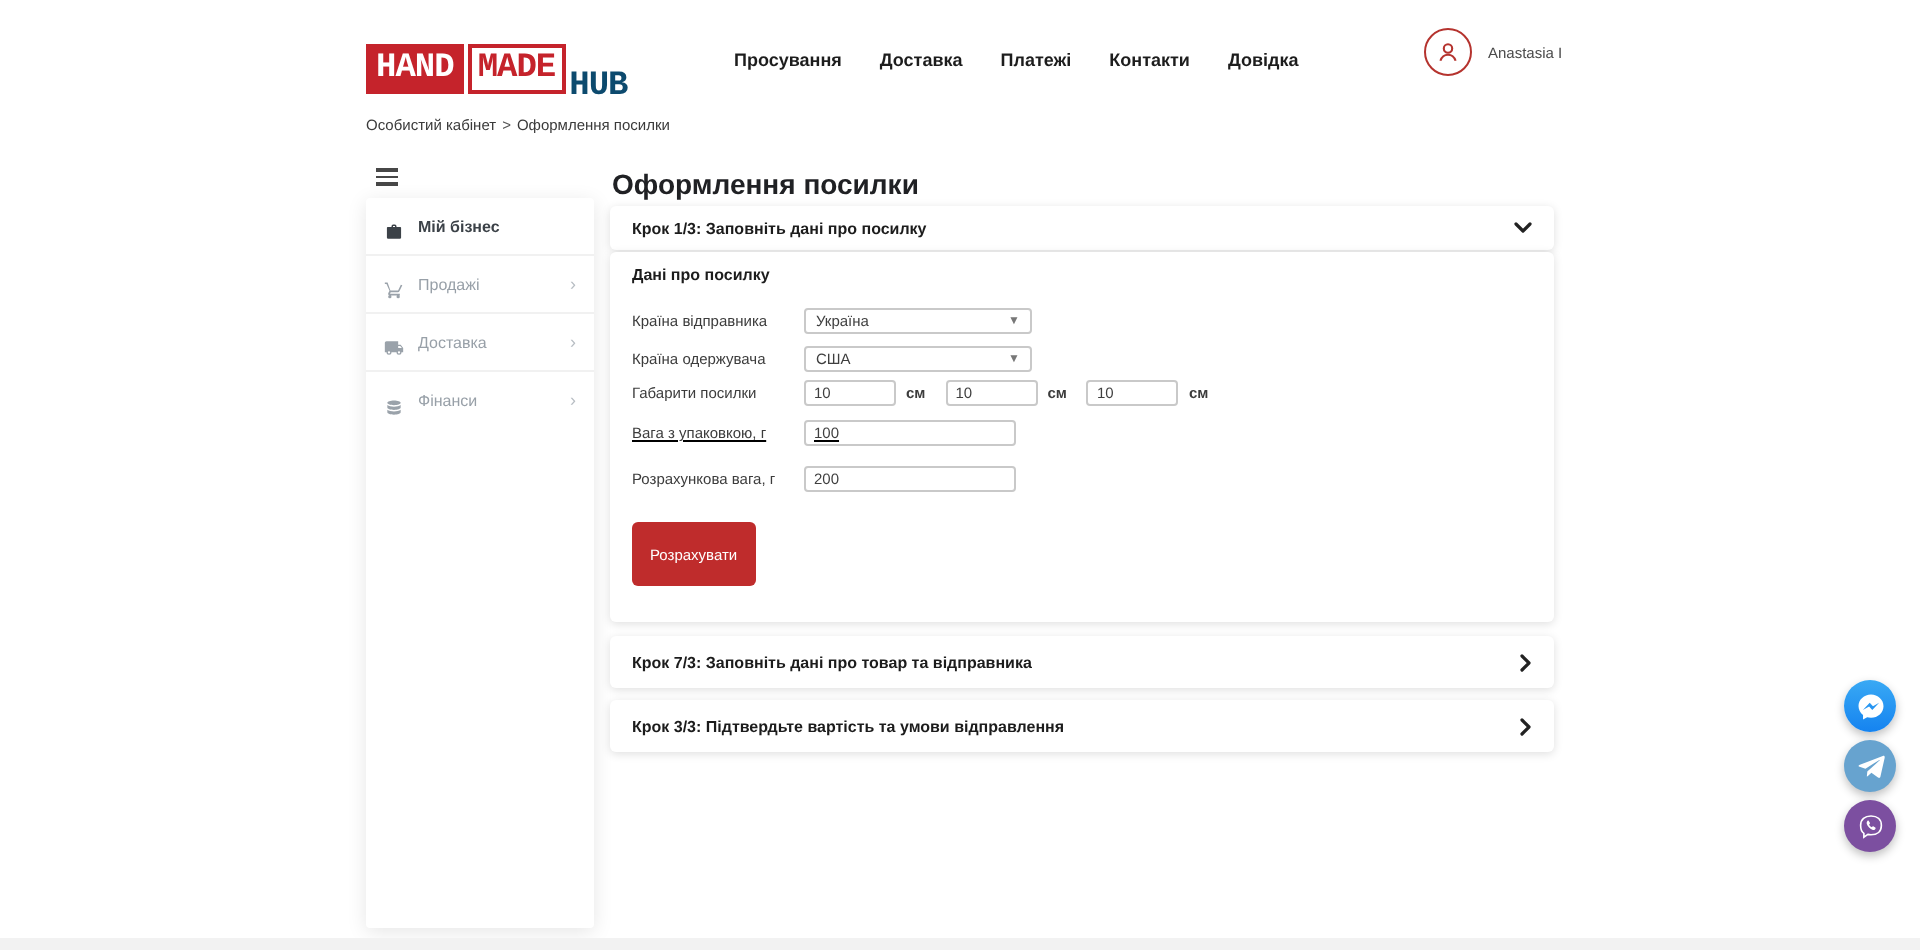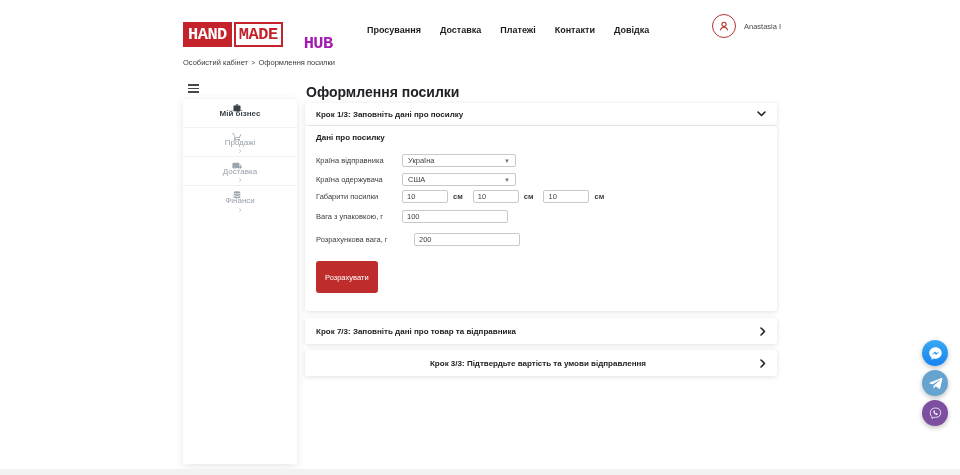--- a/index.html
+++ b/index.html
@@ -3,55 +3,55 @@
 <meta charset="utf-8">
 <style>
   * { margin:0; padding:0; box-sizing:border-box; }
   html,body { width:960px; height:475px; background:#fff; font-family:"Liberation Sans", sans-serif; overflow:hidden; }
   .stage { position:relative; width:960px; height:475px; background:#fff; }
 
   
   .logo { position:absolute; left:183px; top:16px; display:flex; align-items:center; font-weight:bold; font-size:17px; letter-spacing:-0.5px; cursor:pointer;font-family:Liberation Mono, monospace; }
   .logo .p1 { background:#c5232b; color:#fff; border:2px solid #c5232b; padding:1px 3px; }
   .logo .p2 { background:#fff; color:#c5232b; border:2px solid #c5232b; padding:1px 3px; margin-left:2px; }
-  .logo .p3 { color:#a21caf; padding-left:21px;margin-top:18px; }
+  .logo .p3 { color:#0c4a6e; padding-left:2px;margin-top:18px; }
 
   .topnav { position:absolute; left:367px; top:25px; display:flex; gap:19px; }
   .topnav span { font-size:9px; font-weight:bold; color:#1d1d1d; cursor:pointer; white-space:nowrap; }
 
   .userbox { position:absolute; left:712px; top:14px; display:flex; align-items:center; gap:8px; cursor:pointer; }
   .avatar { width:24px; height:24px; border:1.6px solid #b5332e; border-radius:50%; display:flex; align-items:center; justify-content:center; }
   .username { font-size:7.5px; color:#4a4a4a; }
 
   .breadcrumb { position:absolute; left:183px; top:58px; font-size:7.5px; color:#3a3a3a; }
   .breadcrumb .sep { margin:0 3px; color:#555; }
 
   
   .hamburger { position:absolute; left:188px; top:84px; width:11px; height:9px; display:flex; flex-direction:column; justify-content:space-between; cursor:pointer; }
   .hamburger i { display:block; height:1.6px; background:#474747; }
 
   .sidebar { position:absolute; left:183px; top:99px; width:114px; height:365px; background:#fff; border-radius:2px; box-shadow:0 2px 10px rgba(0,0,0,0.10); }
-  .srow { height:29px; display:flex; align-items:center; padding:0 9px; border-bottom:1px solid #f1f1f1; cursor:pointer;flex-direction:column; }
+  .srow { height:29px; display:flex; align-items:center; padding:0 9px; border-bottom:1px solid #f1f1f1; cursor:pointer; }
   .srow .sicon { width:10px; height:10px; margin-right:7px; flex:none; }
   .srow .slabel { flex:1; font-size:8px; color:#98a0a8; }
   .srow.active .slabel { color:#3c4248; font-weight:bold; }
   .srow .schev { color:#b7bdc3; font-size:9px; line-height:1; }
   .sicon svg { width:100%; height:100%; fill:#9aa2aa; }
   .srow.active .sicon svg { fill:#3c4248; }
 
   
   .page-title { position:absolute; left:306px; top:84px; font-size:14px; color:#202124; }
 
   .card { position:absolute; left:305px; width:472px; background:#fff; border-radius:3px; box-shadow:0 1px 5px rgba(0,0,0,0.13); }
   .stephead { display:flex; align-items:center; padding:0 11px; font-size:8px; font-weight:bold; color:#1c1c1c; cursor:pointer; }
   .stephead .lbl { flex:1; }
   #step1h { top:103px; height:22px; }
   #step1b { top:126px; height:185px; }
   #step2h { top:318px; height:26px; }
-  #step3h { top:350px; height:26px;text-align:center; }
+  #step3h { top:350px; height:26px; }
   .chev svg { display:block; }
 
   .section-title { position:absolute; left:11px; top:7px; font-size:8px; font-weight:bold; color:#1c1c1c; }
 
   .frow { position:absolute; left:11px; right:11px; display:flex; align-items:center; }
   .flabel { width:86px; flex:none; font-size:7.5px; color:#3c3c3c; }
   .selectbox { width:114px; height:13px; border:1px solid #c9c9c9; border-radius:2px; display:flex; align-items:center; padding:0 5px; font-size:7.5px; color:#3f3f3f; cursor:pointer; background:#fff; }
   .selectbox .val { flex:1; }
   .selectbox .caret { font-size:6px; color:#777; }
   .tinput { height:13px; border:1px solid #c9c9c9; border-radius:2px; font-size:7.5px; color:#3f3f3f; padding:0 4px; font-family:"Liberation Sans", sans-serif; background:#fff; }
@@ -181,26 +181,26 @@
     <div class="frow" style="top:64px;">
       <span class="flabel">Габарити посилки</span>
       <input class="tinput w25" value="10" style="">
       <span class="unit">см</span>
       <input class="tinput w25" value="10" style="">
       <span class="unit">см</span>
       <input class="tinput w25" value="10" style="">
       <span class="unit last">см</span>
     </div>
 
-    <div class="frow" style="top:84px;">
+    <div class="frow" style="top:84px;text-decoration:underline;">
       <span class="flabel">Вага з упаковкою, г</span>
       <input class="tinput w106" value="100" style="">
     </div>
 
-    <div class="frow" style="top:107px;gap:12px;">
+    <div class="frow" style="top:107px;">
       <span class="flabel">Розрахункова вага, г</span>
       <input class="tinput w106" value="200" style="">
     </div>
 
     <button class="calc-btn">Розрахувати</button>
   </div>
 
   <div class="card stephead" id="step2h">
     <span class="lbl">Крок 7/3: Заповніть дані про товар та відправника</span>
     <span class="chev">

